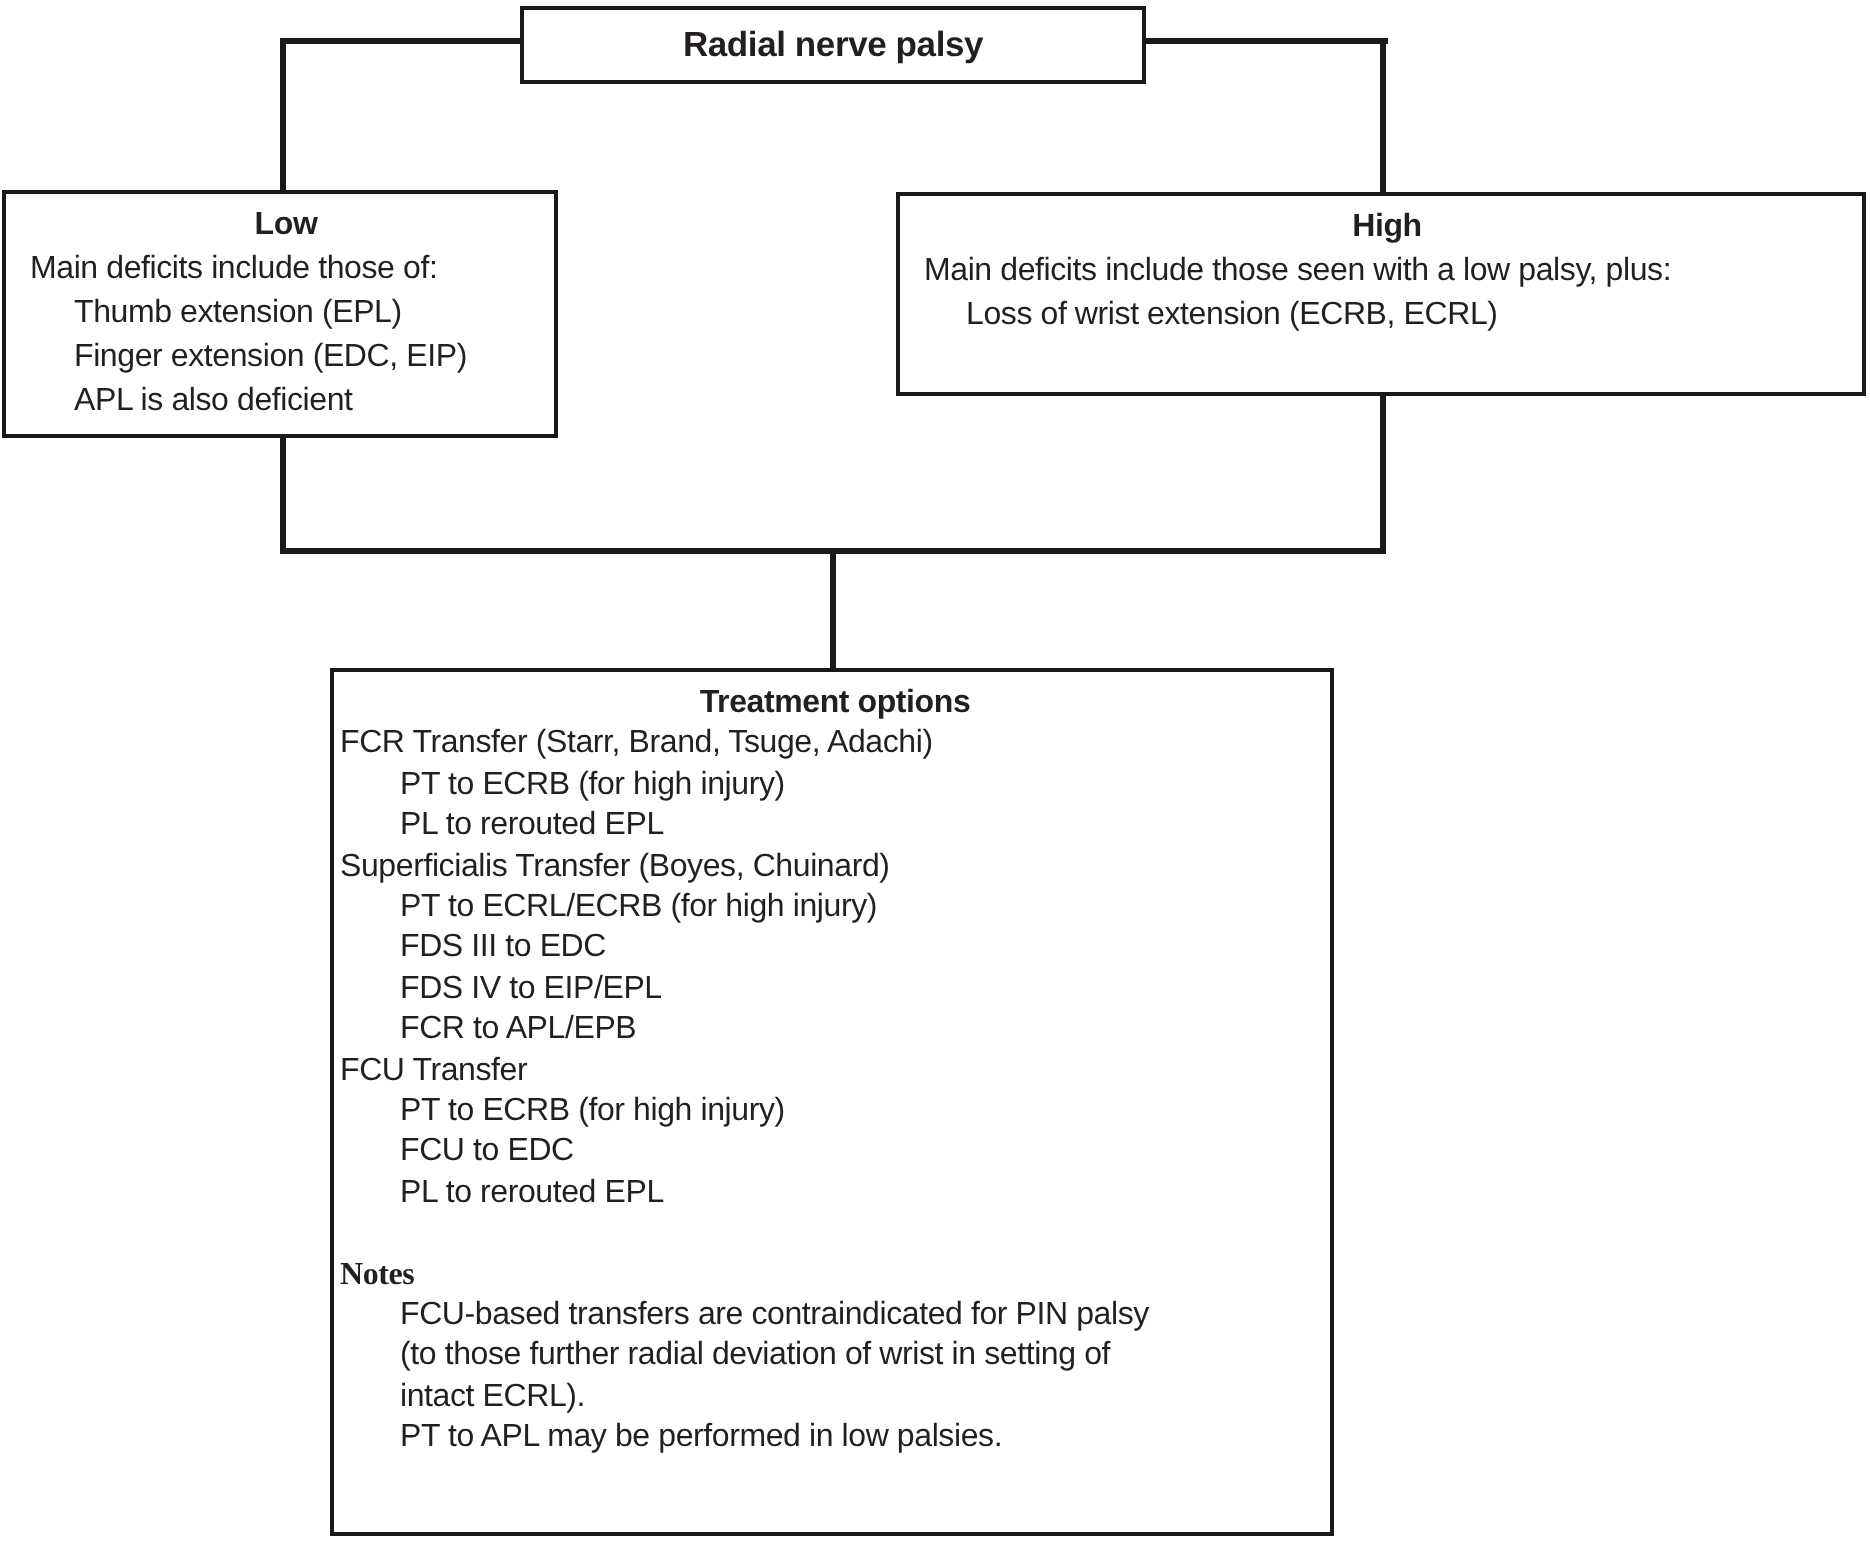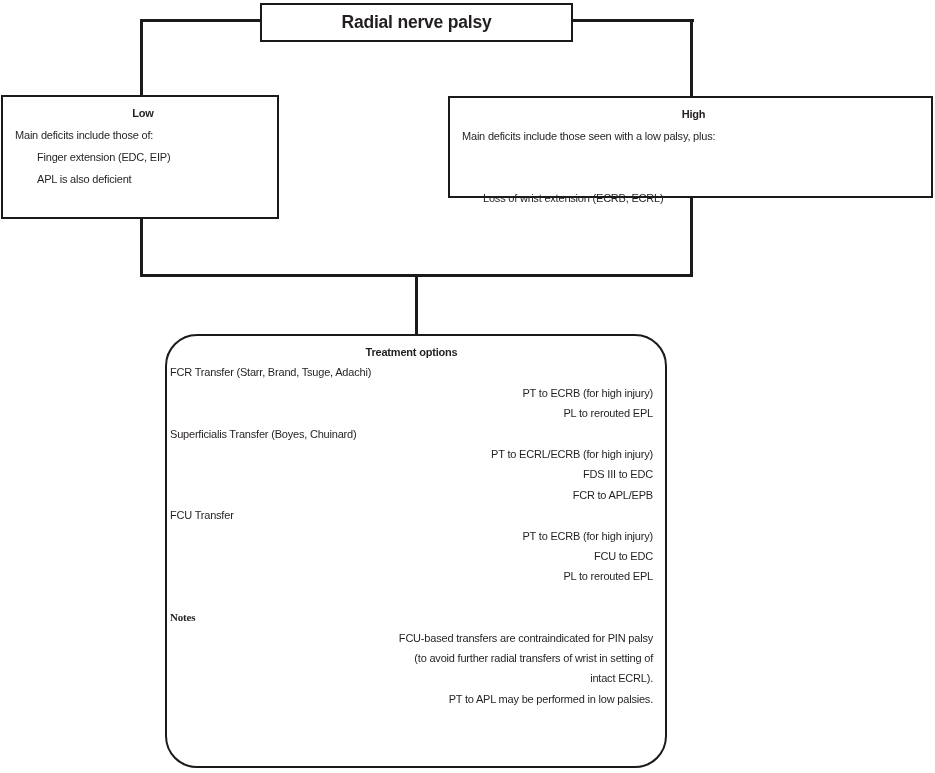--- a/index.html
+++ b/index.html
@@ -17,21 +17,21 @@
     position: relative;
     width: 935px;
     height: 773px;
     background: var(--bg);
     overflow: hidden;
   }
   .node {
     position: absolute;
     background: #ffffff;
     border: 2px solid var(--line);
-    font-size: 11px;
+    font-size: 16px;
     letter-spacing: -0.2px;
     color: var(--ink);
   }
   .node .title {
     font-weight: bold;
     text-align: center;
     white-space: nowrap;
   }
   .line {
     white-space: nowrap;
@@ -50,29 +50,28 @@
     padding: 5px 6px 0 12px;
     line-height: 22px;
   }
   .low-box .indent { padding-left: 22px; }
   
   .high-box {
     left: 448px; top: 96px; width: 485px; height: 102px;
     padding: 5px 6px 0 12px;
     line-height: 22px;
   }
-  .high-box .indent { padding-left: 21px; margin-top: 40px; }
+  .high-box .indent { padding-left: 21px; }
   
   .treatment-box {
     left: 165px; top: 334px; width: 502px; height: 434px;
-    padding: 6px 12px 0 3px;
+    padding: 6px 0 0 3px;
     line-height: 20.4px;
-    border-radius: 32px;
   }
-  .treatment-box .indent { padding-left: 30px; text-align: right; }
+  .treatment-box .indent { padding-left: 30px; }
   .spacer { height: 20.4px; }
 
   
   .conn {
     position: absolute;
     background: var(--line);
   }
   .conn-top-left-h   { left: 140px; top: 19px;  width: 122px; height: 3px; }
   .conn-top-right-h  { left: 571px; top: 19px;  width: 123px; height: 3px; }
   .conn-left-v-up    { left: 140px; top: 19px;  width: 3px;   height: 78px; }
@@ -96,44 +95,46 @@
   <div class="conn conn-mid-h"></div>
   <div class="conn conn-center-v"></div>
 
   <div class="node root-box">
     <span class="title">Radial nerve palsy</span>
   </div>
 
   <div class="node low-box">
     <div class="title">Low</div>
     <div class="line">Main deficits include those of:</div>
+    <div class="line indent">Thumb extension (EPL)</div>
     <div class="line indent">Finger extension (EDC, EIP)</div>
     <div class="line indent">APL is also deficient</div>
   </div>
 
   <div class="node high-box">
     <div class="title">High</div>
     <div class="line">Main deficits include those seen with a low palsy, plus:</div>
     <div class="line indent">Loss of wrist extension (ECRB, ECRL)</div>
   </div>
 
   <div class="node treatment-box">
     <div class="title">Treatment options</div>
     <div class="line">FCR Transfer (Starr, Brand, Tsuge, Adachi)</div>
     <div class="line indent">PT to ECRB (for high injury)</div>
     <div class="line indent">PL to rerouted EPL</div>
     <div class="line">Superficialis Transfer (Boyes, Chuinard)</div>
     <div class="line indent">PT to ECRL/ECRB (for high injury)</div>
     <div class="line indent">FDS III to EDC</div>
+    <div class="line indent">FDS IV to EIP/EPL</div>
     <div class="line indent">FCR to APL/EPB</div>
     <div class="line">FCU Transfer</div>
     <div class="line indent">PT to ECRB (for high injury)</div>
     <div class="line indent">FCU to EDC</div>
     <div class="line indent">PL to rerouted EPL</div>
     <div class="spacer"></div>
     <div class="line bold">Notes</div>
     <div class="line indent">FCU-based transfers are contraindicated for PIN palsy</div>
-    <div class="line indent">(to avoid further radial transfers of wrist in setting of</div>
+    <div class="line indent">(to those further radial deviation of wrist in setting of</div>
     <div class="line indent">intact ECRL).</div>
     <div class="line indent">PT to APL may be performed in low palsies.</div>
   </div>
 
 </div>
 
 </body></html>

